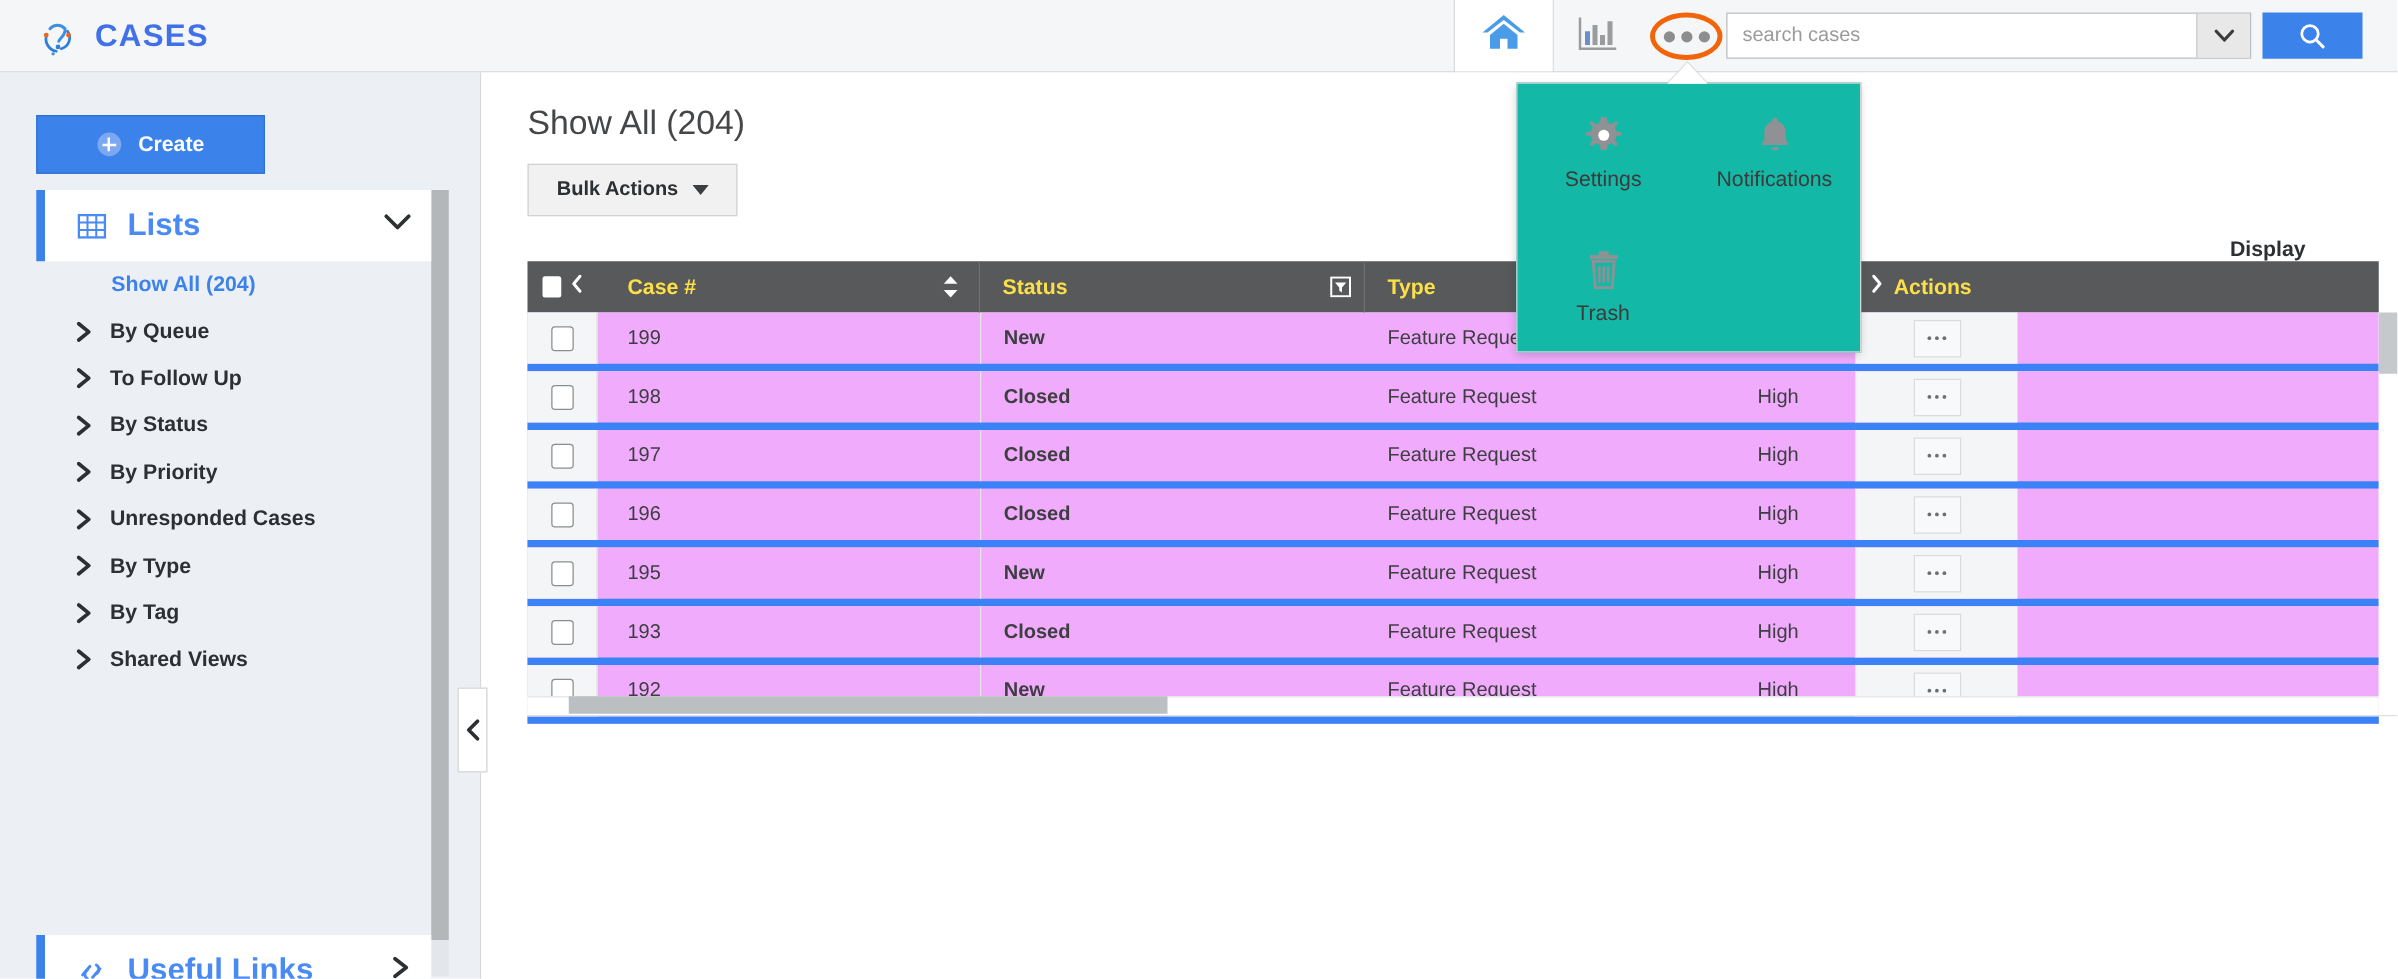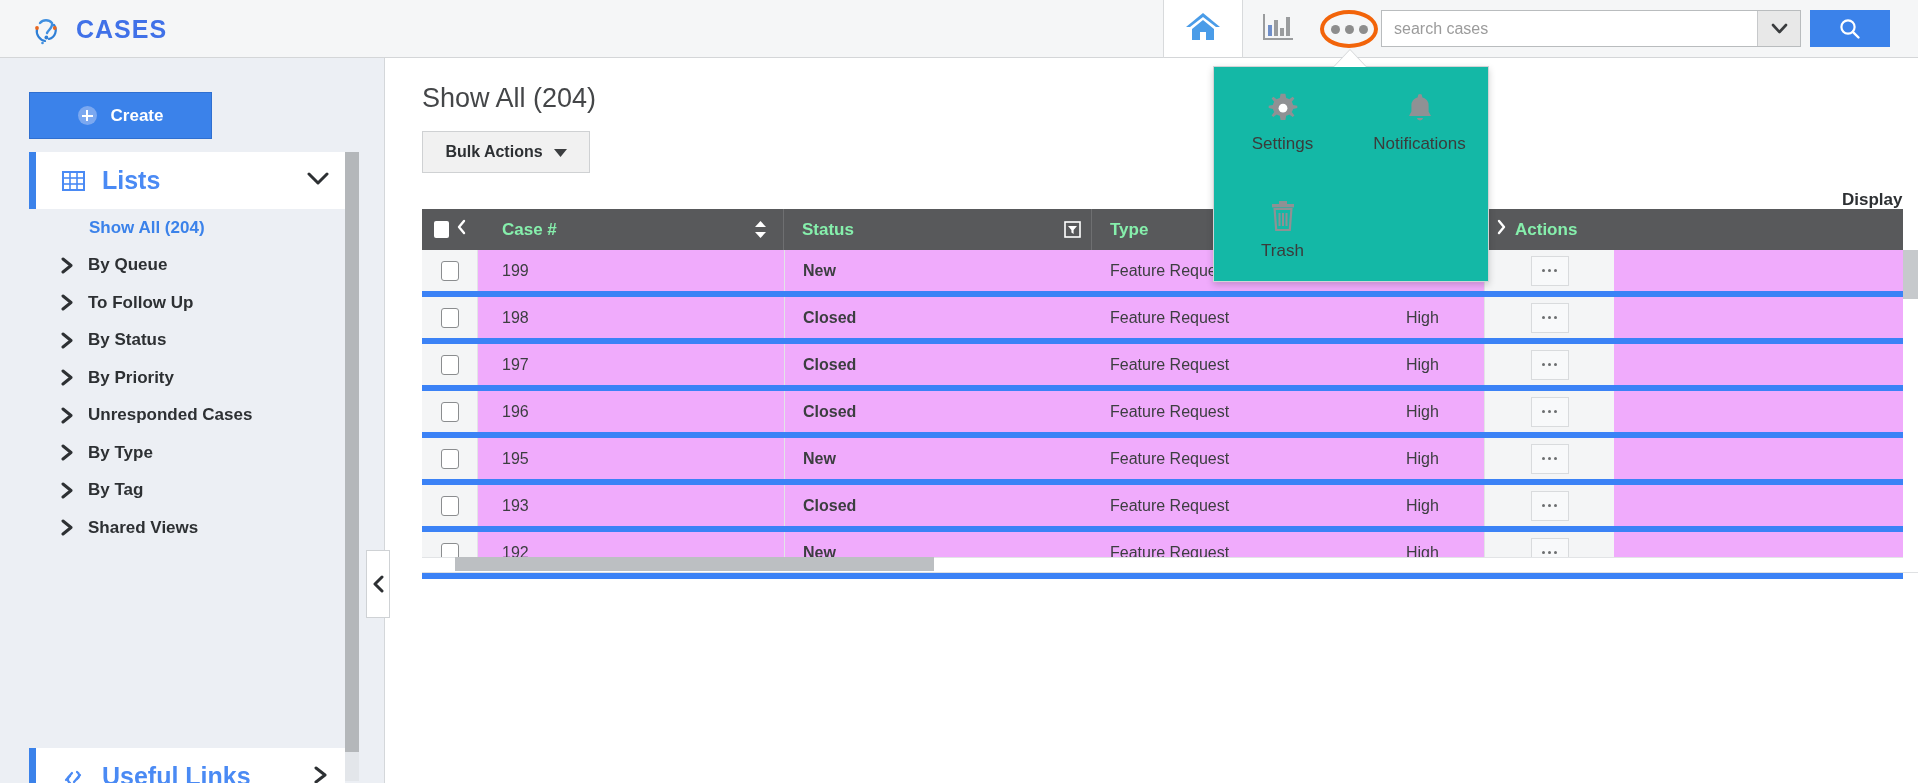--- a/index.html
+++ b/index.html
@@ -212,32 +212,32 @@
   .bulk-btn {
     position: absolute; left: 37px; top: 73px;
     width: 166px; height: 40px;
     background: #f1f1f1; border: 1px solid #cfd1d3;
     display: flex; align-items: center; justify-content: center;
     gap: 11px; cursor: pointer;
     font-size: 16px; font-weight: bold; color: #2d3033;
   }
 
   .display-label {
-    position: absolute; left: 1457px; top: 132px;
+    position: absolute; left: 1399px; top: 132px;
     font-size: 17px; font-weight: bold; color: #2d3033;
   }
 
   
   .table-wrap {
     position: absolute; left: 37px; top: 151px;
     width: 1481px; height: 348px;
   }
   .thead {
     display: flex; height: 41px;
-    background: #58595b; color: #86efac;
+    background: #58595b; color: #fde047;
   }
   .th {
     display: flex; align-items: center;
     font-size: 17px; font-weight: bold;
     box-sizing: border-box;
     border-right: 1px solid #6e6f71;
     position: relative;
   }
   .th.cb   { width: 56px; justify-content: center; gap: 7px; border-right: 0;}
   .th.cnum { width: 306px; padding-left: 24px; }

